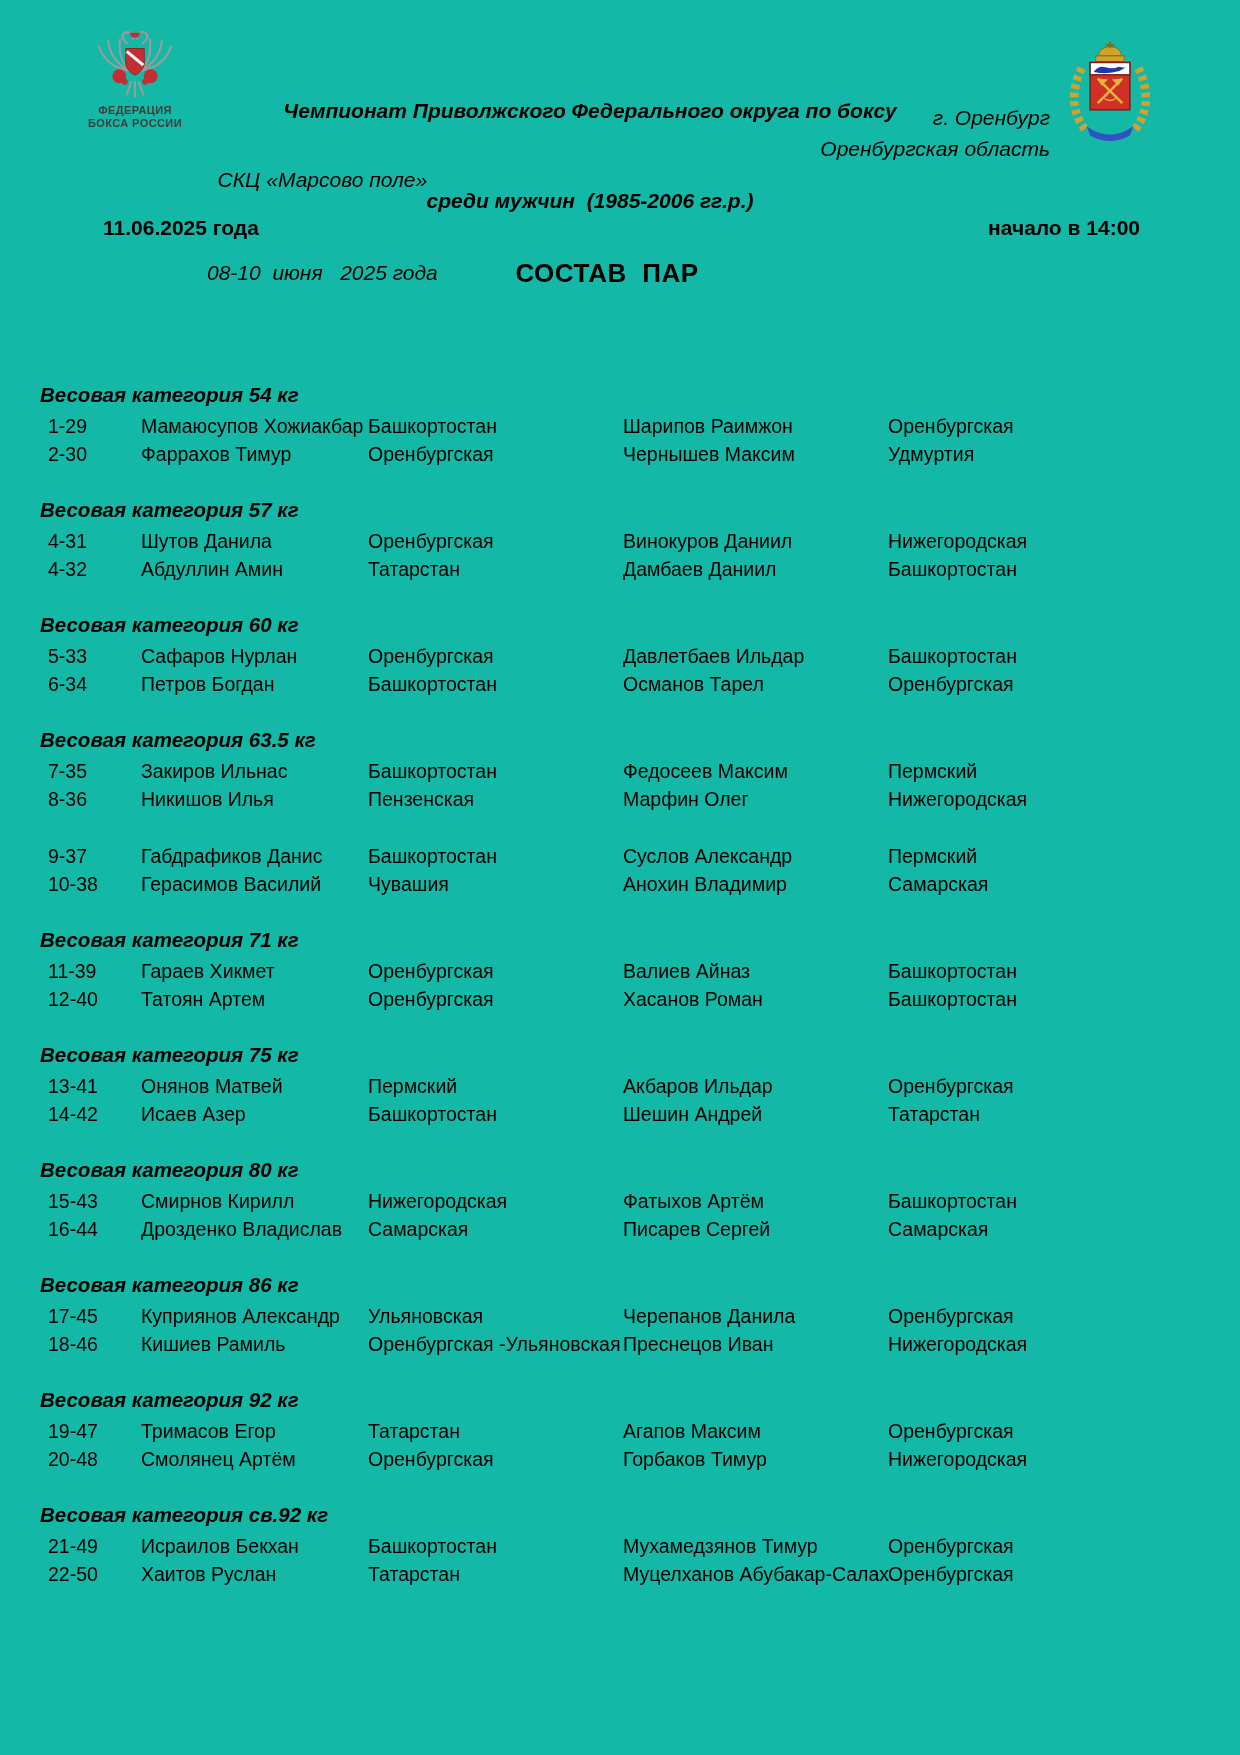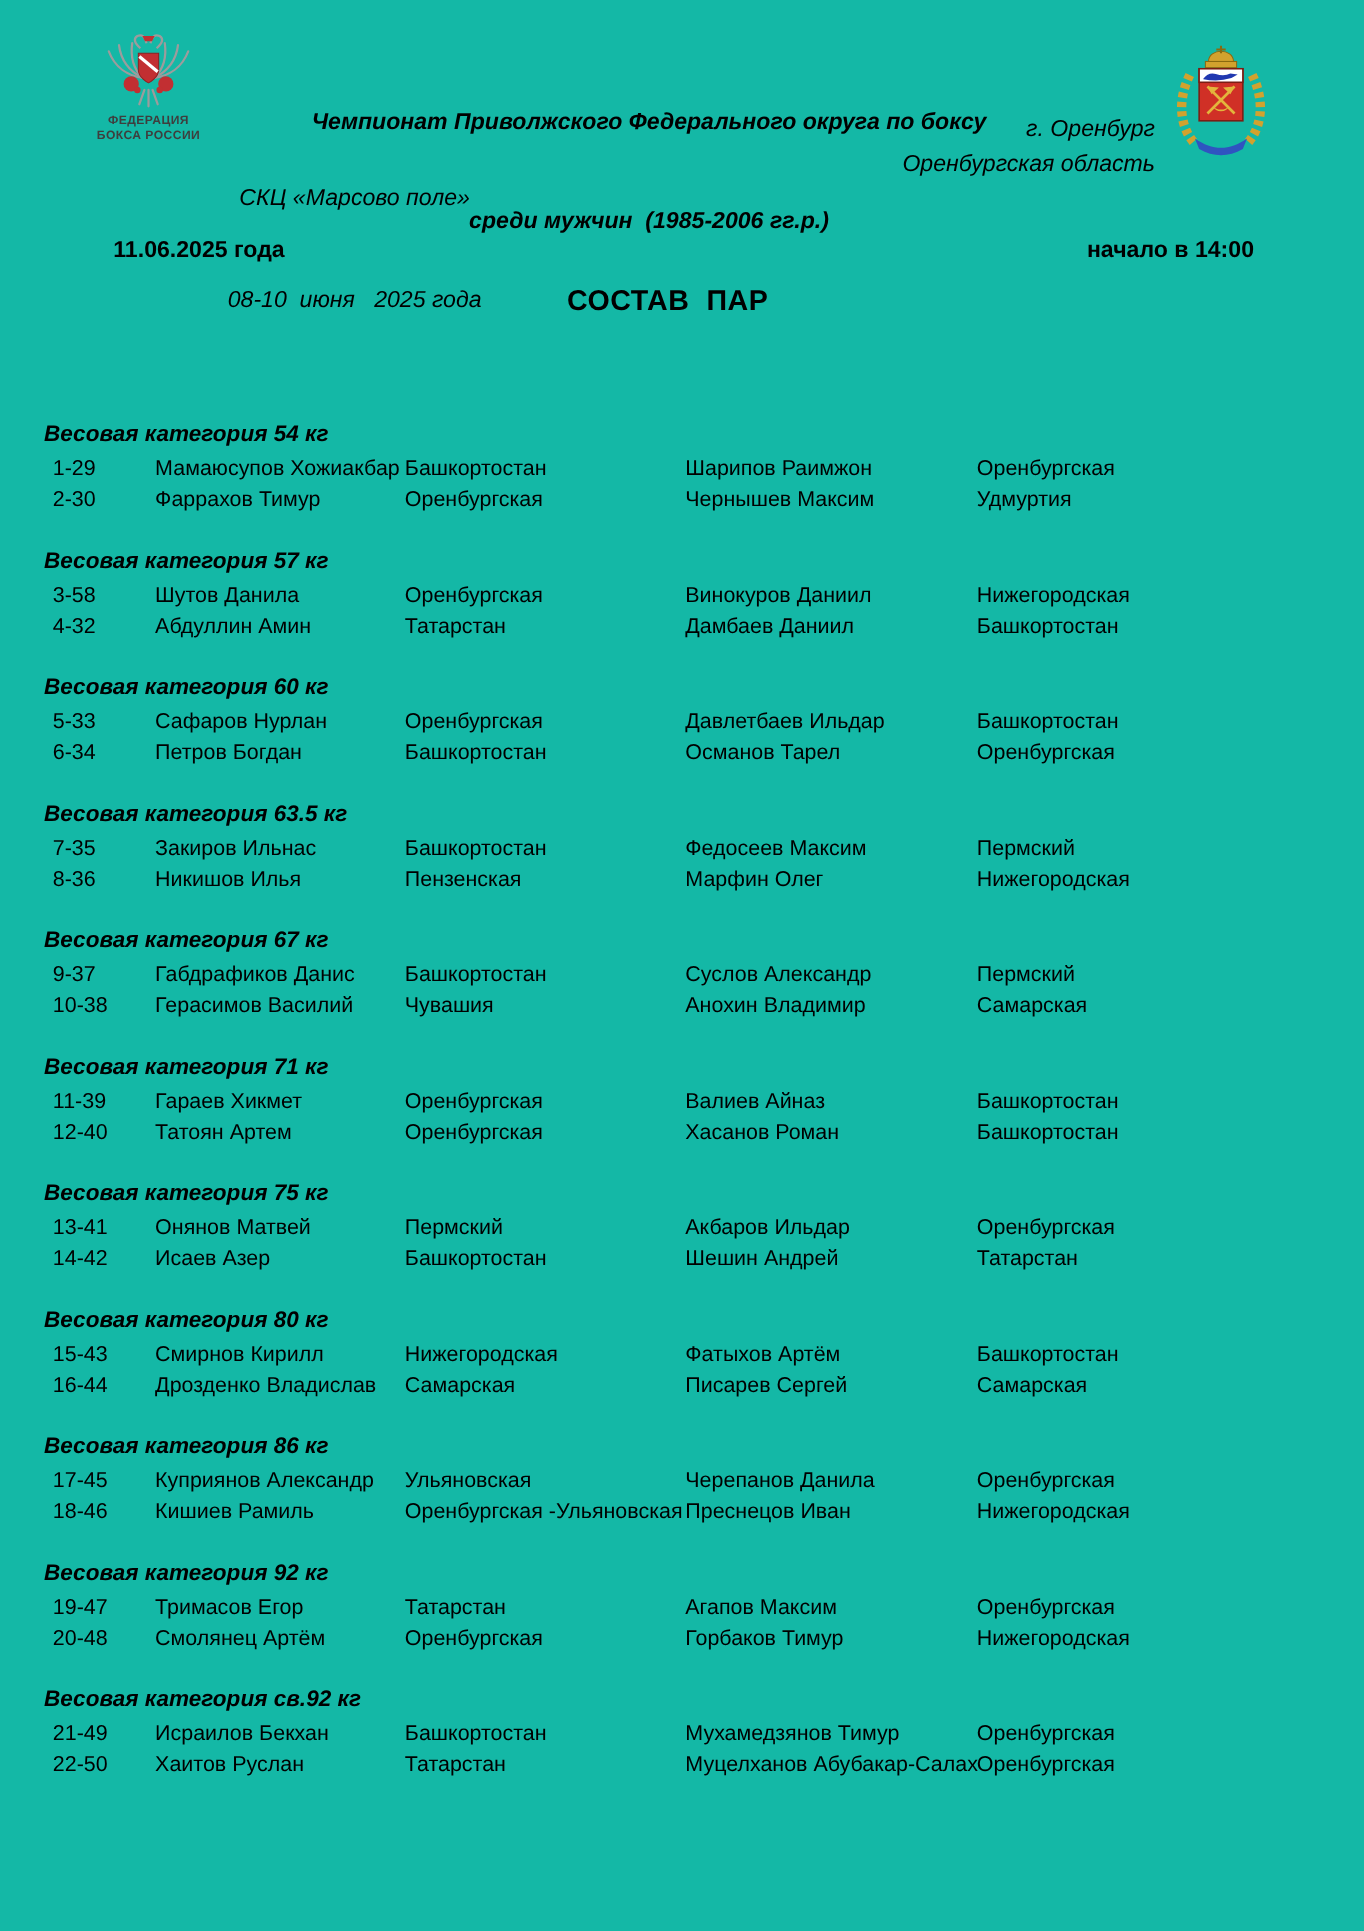--- a/index.html
+++ b/index.html
@@ -128,21 +128,21 @@
       <span>Чернышев Максим</span>
       <span>Удмуртия</span>
     </div>
   </div>
     </section>
 
     <section class="section">
       <div class="section-title">Весовая категория 57 кг</div>
       <div>
     <div class="pair-row">
-      <span>3-58</span>
+      <span>4-31</span>
       <span>Шутов Данила</span>
       <span>Оренбургская</span>
       <span>Винокуров Даниил</span>
       <span>Нижегородская</span>
     </div>
 
     <div class="pair-row">
       <span>4-32</span>
       <span>Абдуллин Амин</span>
       <span>Татарстан</span>
@@ -188,21 +188,20 @@
       <span>8-36</span>
       <span>Никишов Илья</span>
       <span>Пензенская</span>
       <span>Марфин Олег</span>
       <span>Нижегородская</span>
     </div>
   </div>
     </section>
 
     <section class="section">
-      <div class="section-title">Весовая категория 67 кг</div>
       <div>
     <div class="pair-row">
       <span>9-37</span>
       <span>Габдрафиков Данис</span>
       <span>Башкортостан</span>
       <span>Суслов Александр</span>
       <span>Пермский</span>
     </div>
 
     <div class="pair-row">

